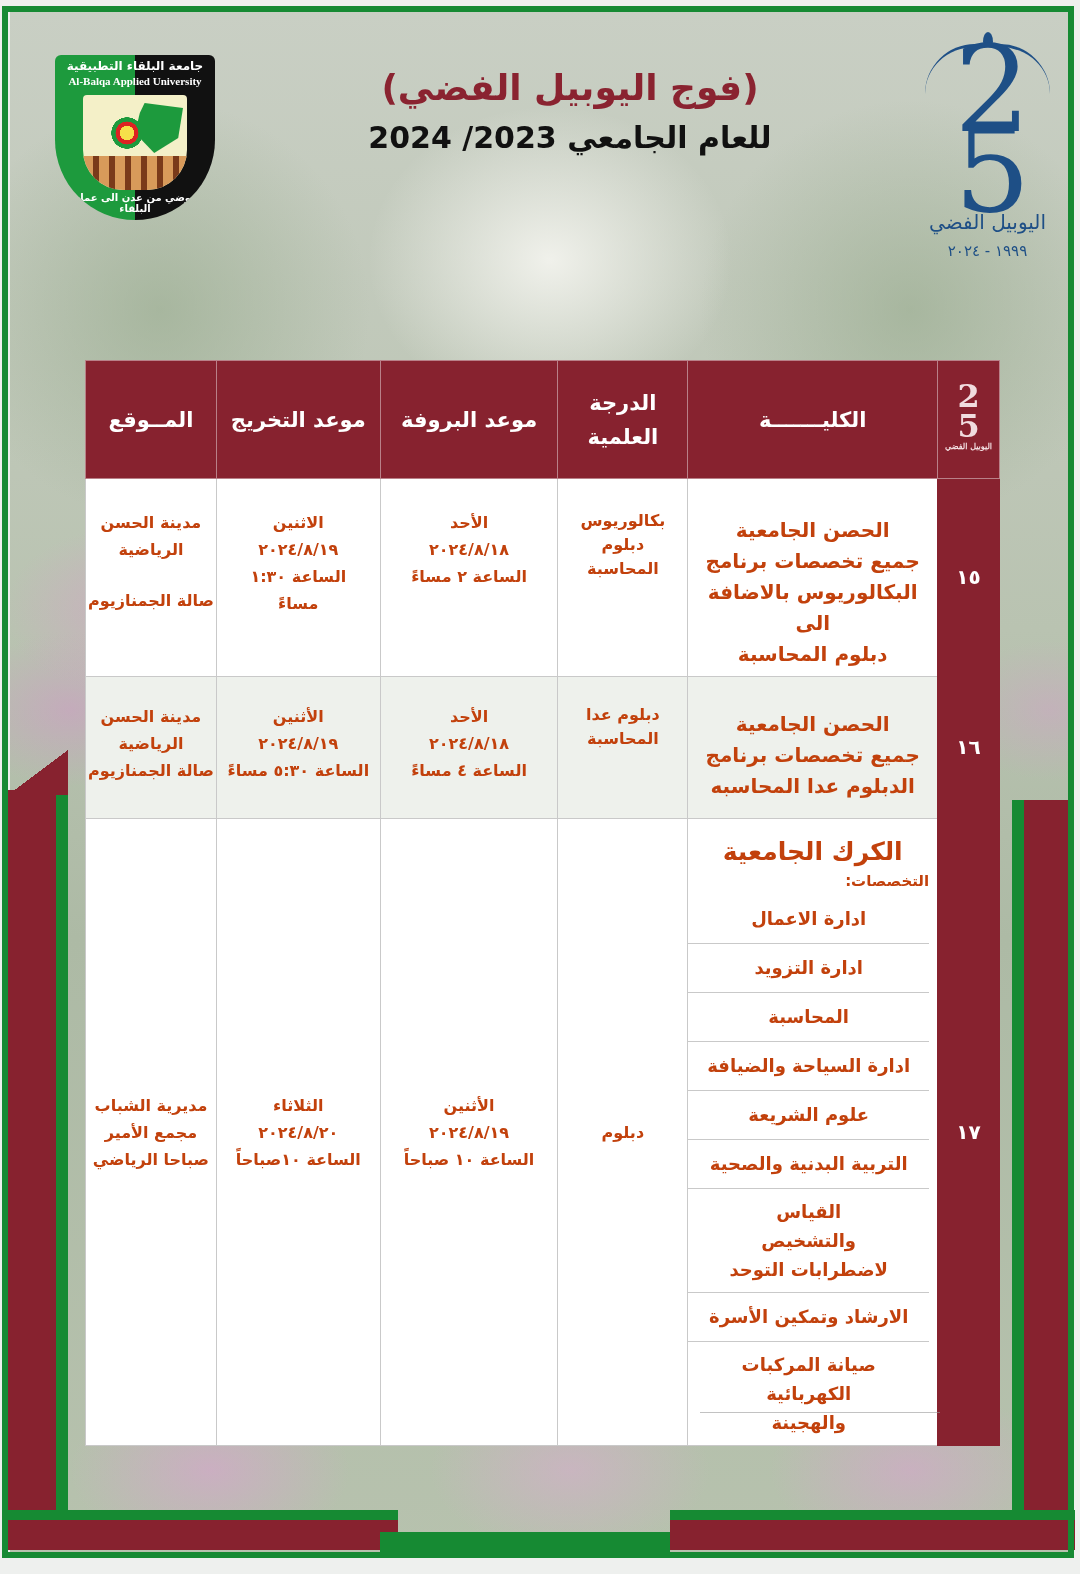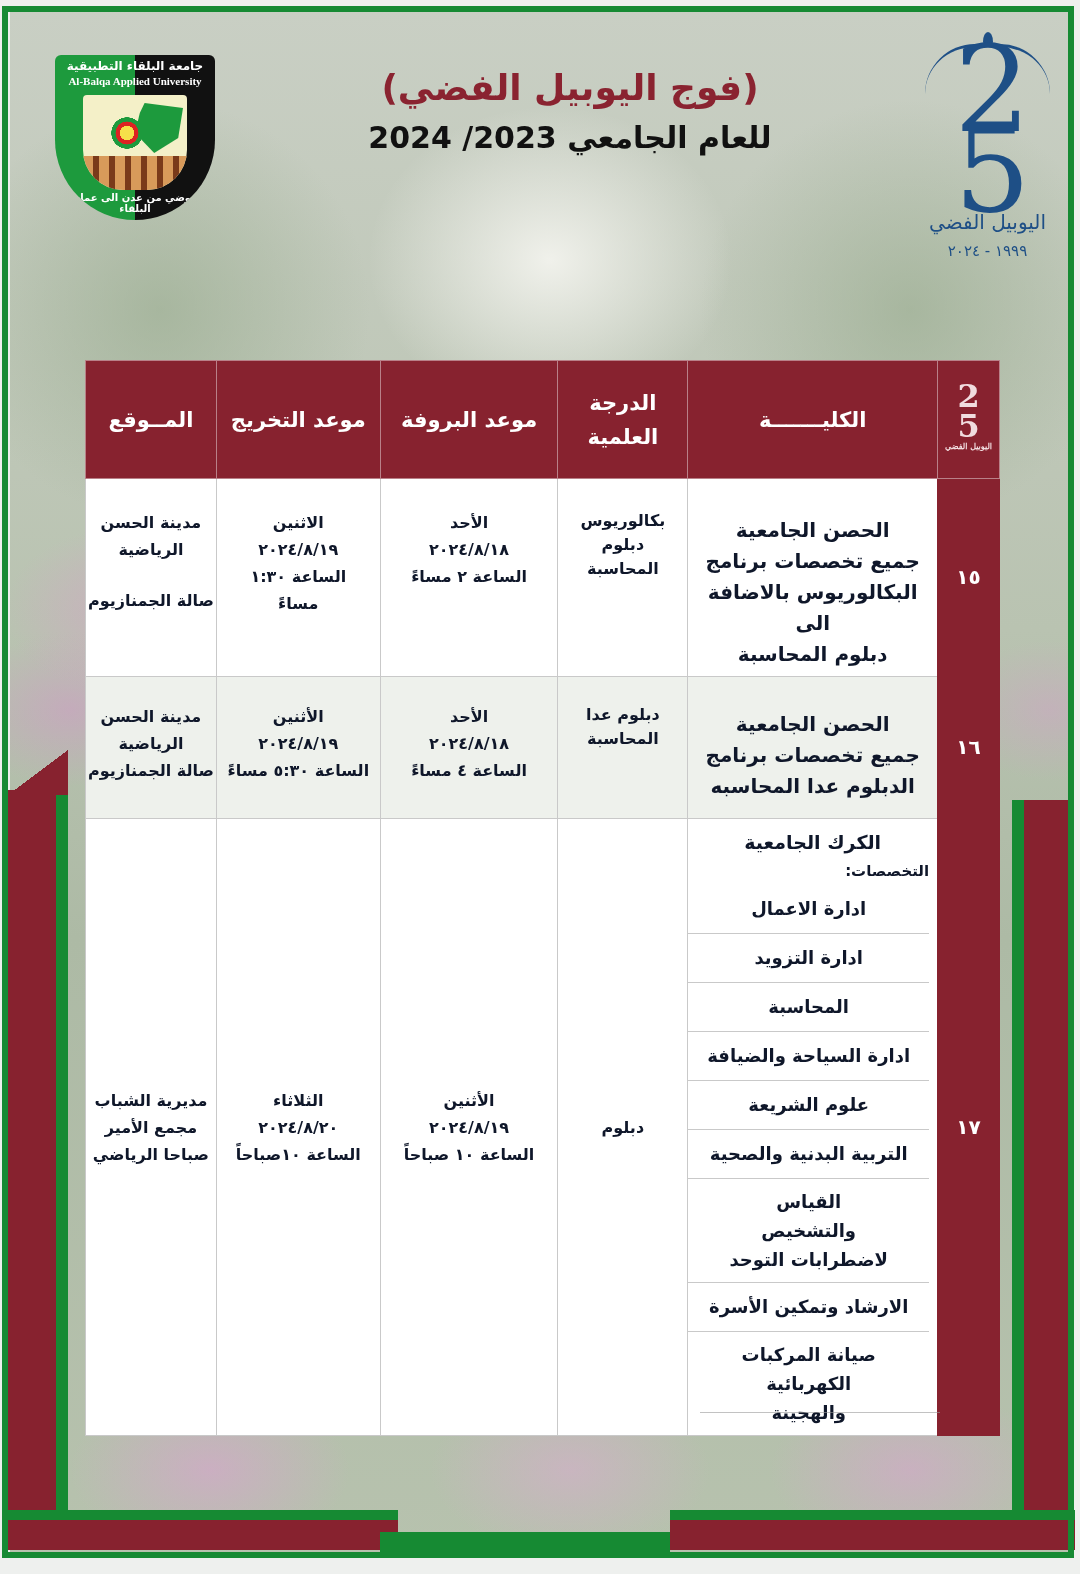--- a/index.html
+++ b/index.html
@@ -62,36 +62,36 @@
   .logo-25 { position: absolute; left: 915px; top: 30px; width: 145px; height: 235px; text-align: center; color: #1e4f86; }
   .logo-25 .crown { position: absolute; left: 10px; top: 14px; width: 125px; height: 50px; border-top: 3px solid #1e4f86; border-radius: 60px 60px 0 0; }
   .logo-25 .drop { position: absolute; left: 68px; top: 2px; width: 10px; height: 14px; background: #1e4f86; border-radius: 50% 50% 50% 50% / 70% 70% 30% 30%; }
   .logo-25 .num { position: absolute; left: 0; right: 0; top: 20px; font-family: "DejaVu Serif", serif; font-size: 120px; line-height: 80px; letter-spacing: -10px; }
   .logo-25 .num span { display: block; }
   .logo-25 .label { position: absolute; left: 0; right: 0; top: 180px; font-size: 20px; direction: rtl; }
   .logo-25 .years { position: absolute; left: 0; right: 0; top: 212px; font-size: 15px; letter-spacing: 1px; direction: rtl; }
 
   
   .tbl { position: absolute; left: 85px; top: 360px; width: 915px; direction: rtl; border-collapse: collapse; }
-  .tbl th, .tbl td { border: 1.5px solid #c9c9c9; text-align: center; vertical-align: top; font-weight: bold; color: #0f172a; font-size: 16px; line-height: 27px; }
+  .tbl th, .tbl td { border: 1.5px solid #c9c9c9; text-align: center; vertical-align: top; font-weight: bold; color: #c2410c; font-size: 16px; line-height: 27px; }
   .tbl thead th { background: #87222f; color: #fff; font-size: 21px; height: 118px; vertical-align: middle; border-color: #b98088; line-height: 34px; }
   .tbl td.num { background: #87222f; color: #fff; font-size: 20px; vertical-align: middle; width: 62px; border-color: #87222f; margin-top: 36px; }
   .tbl th.numh { width: 62px; }
   .tbl tr.r15 td:not(.num) { background: #ffffff; }
   .tbl tr.r16 td:not(.num) { background: #eef1ec; }
   .tbl tr.r17 td:not(.num) { background: #ffffff; }
   .tbl tr.r15 { height: 198px; }
   .tbl tr.r16 { height: 142px; }
   .tbl td.college { font-size: 20px; line-height: 31px; padding-top: 36px; }
   .tbl tr.r16 td.college { padding-top: 32px; }
   .tbl tr.r15 td.plain { padding-top: 30px; }
   .tbl tr.r16 td.plain { padding-top: 26px; }
   .tbl tr.r17 td.mid { vertical-align: middle; }
   .tbl td.c17 { padding: 0; }
-  .c17 .campus { font-size: 19px; line-height: 30px; padding-top: 8px; }
+  .c17 .campus { font-size: 25px; line-height: 30px; padding-top: 18px; }
   .c17 .spec-label { font-size: 15px; text-align: right; padding-right: 8px; line-height: 28px; }
   .c17 .spec { font-size: 18px; line-height: 28px; padding: 10px 0; margin: 0 0 0 4px; border-bottom: 1.5px solid #c9c9c9; margin-left: 0; margin-right: 8px; }
   .c17 .spec:last-child { border-bottom: none; text-align: center; }
   .c17 .spec.two { line-height: 29px; }
 
   .jub-mini { display: inline-block; color: #f1dcdf; font-family: "DejaVu Serif", serif; font-size: 32px; line-height: 30px; }
   .jub-mini small { display: block; font-size: 8px; line-height: 10px; }
 
   .bottom-line { position: absolute; left: 700px; top: 1412px; width: 240px; height: 1px; background: #9a9a9a; opacity: 0.6; }
 </style>

